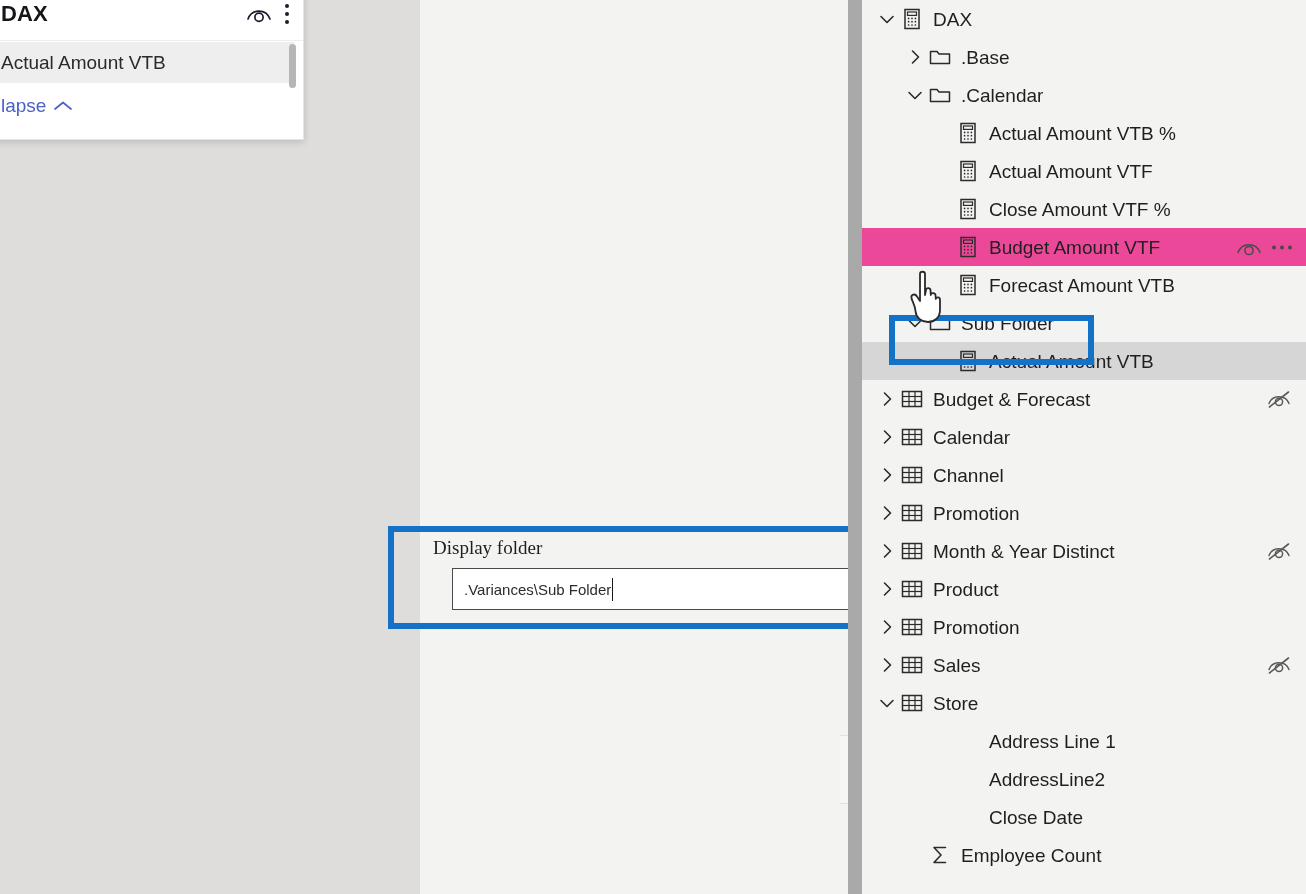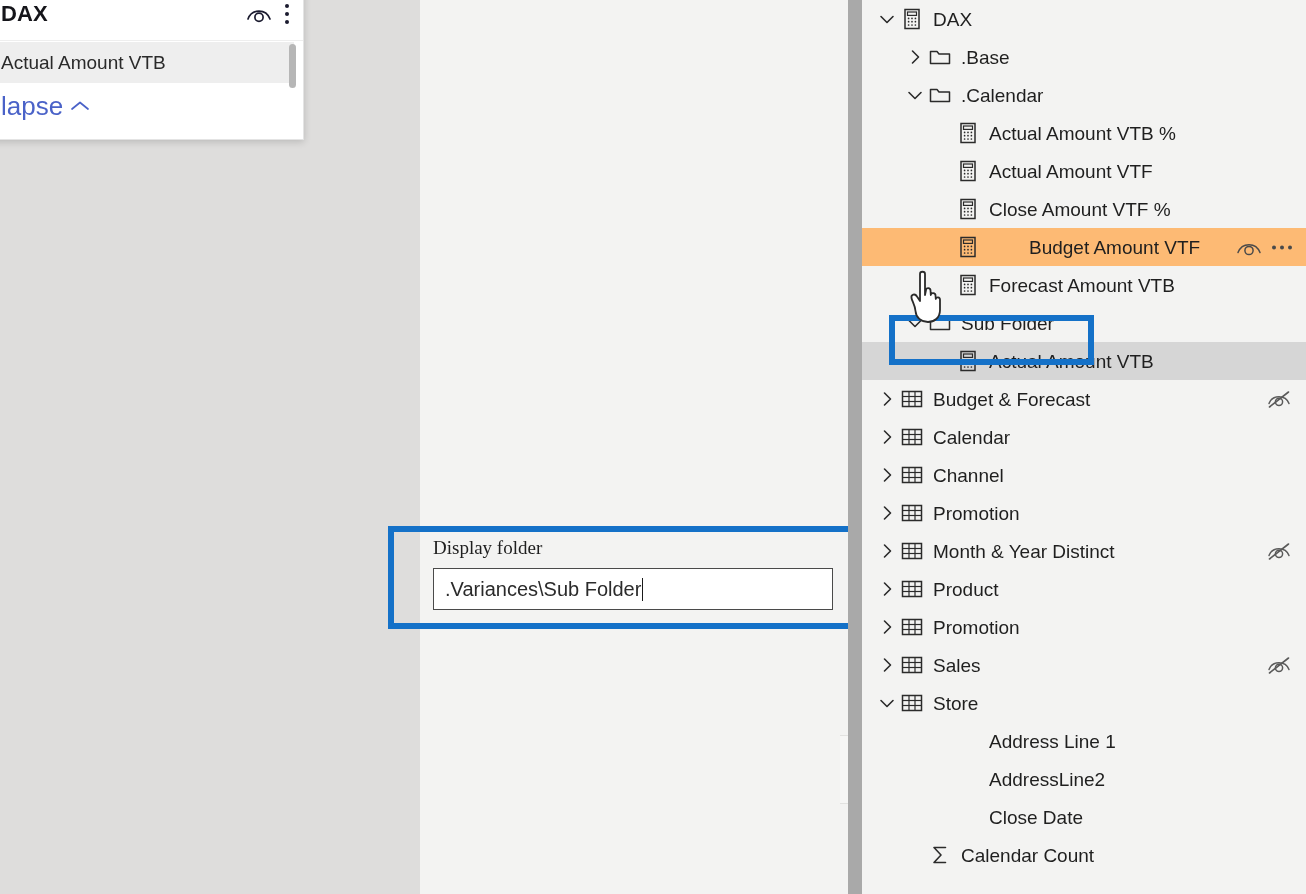--- a/index.html
+++ b/index.html
@@ -48,37 +48,38 @@
   }
   #left-scroll-thumb {
     position:absolute; left:328px; top:57px; width:7px; height:44px;
     background:#b6b6b6; border-radius:4px;
   }
   #left-collapse {
     position:absolute; left:0px; top:98px; height:42px;
     display:flex; align-items:center; gap:9px;
   }
   #left-collapse .lbl {
-    margin-left:40px; font-size:26px; color:#4a62c8;
+    margin-left:40px; font-size:19px; color:#4a62c8;
   }
   .chev-up-blue { width:20px; height:12px; display:block; margin-left:-2px;}
 
   
   #props-panel {
     position:absolute; left:420px; top:0; width:428px; height:894px;
     background:#f3f3f2; overflow:hidden;
   }
   .flabel {
     font-size:19px; color:#1f1f1f; line-height:1;font-family:Liberation Serif, serif;
   }
   .fbox {
     background:#ffffff; border:1px solid #c9c9c7;
-    font-size:20px; color:#2b2b2b;
+    font-size:15px; color:#2b2b2b;
     display:flex; align-items:center;
     padding:0 11px;
+    margin-left:19px;
   }
 
   
   #display-highlight {
     position:absolute; left:388px; top:526px; width:466px; height:103px;
     border:6px solid #1471c8;
   }
   #df-label { position:absolute; left:433px; top:538px; }
   #df-box   { position:absolute; left:433px; top:568px; width:400px; height:42px;
               border:1px solid #4a4a4a; }
@@ -104,21 +105,21 @@
   }
   .trow {
     position:relative; height:38px; display:flex; align-items:center;
     font-size:19px; color:#1f1f1f; white-space:nowrap;
   }
   .trow .tw { display:flex; align-items:center; }
   .twist { width:22px; height:22px; flex:none; margin-right:2px; }
   .twist.blank { visibility:hidden; }
   .ticon { width:24px; height:24px; flex:none; margin-right:9px; }
   .trow .lbl { line-height:1; }
-  .trow.hovered { background:#fdba74;gap:40px; }
+  .trow.hovered { background:#ec4899; }
   .trow.selected { background:#d6d6d6; }
   .rowacts {
     position:absolute; right:14px; top:50%; transform:translateY(-50%);
     display:flex; align-items:center; gap:10px;
   }
   .dots-h { width:20px; height:5px; display:flex; justify-content:space-between; align-items:center; }
   .dots-h i { width:4px; height:4px; border-radius:50%; background:#4a4a4a; display:block; }
   .hidden-eye { width:26px; height:19px; display:block; }
 
   
@@ -551,21 +552,21 @@
         </span>
         <span class="lbl">Close Date</span>
       </div>
       <div class="trow ind-1">
         <span class="tw">
           <span class="twist blank"></span>
           <svg class="ticon" viewBox="0 0 24 24">
             <path d="M17.5 4.5 L6 4.5 L13 12 L6 19.5 L17.5 19.5" fill="none" stroke="#2b2b2b" stroke-width="1.6" stroke-linecap="round" stroke-linejoin="round"></path>
           </svg>
         </span>
-        <span class="lbl">Calendar Count</span>
+        <span class="lbl">Employee Count</span>
       </div>
     </div>
 
   <div id="subfolder-highlight"></div>
 
   <svg id="hand-cursor" viewBox="0 0 46 56">
     <path d="M15 6 C15 3, 20 3, 20 6 L20 27 L21 22 C21 19.5, 25.5 19.5, 25.5 22.5 L25.8 27
              C26 24.5, 30.5 24.5, 30.5 27.5 L30.8 31 C31 28.8, 35 28.8, 35 31.8
              L35 42 C35 50, 29 54, 23 54 C16 54, 11 49.5, 10.5 43
              C10 37, 7 33, 6.5 30 C5.8 26.5, 10 25, 12 28.5 L15 33 Z" fill="#ffffff" stroke="#2a2a2a" stroke-width="1.8" stroke-linejoin="round"></path>

